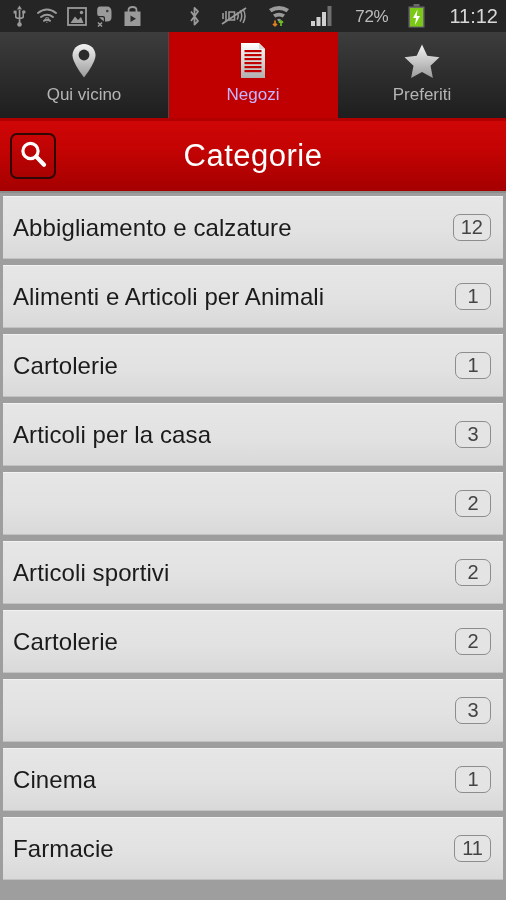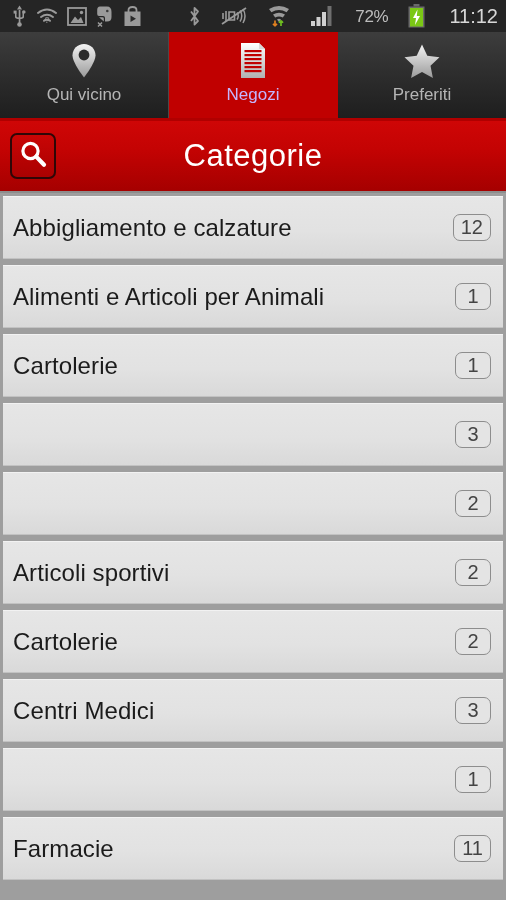--- a/index.html
+++ b/index.html
@@ -336,38 +336,39 @@
       </div>
       <div class="row">
         <div class="row-label">Alimenti e Articoli per Animali</div>
         <div class="row-badge">1</div>
       </div>
       <div class="row">
         <div class="row-label">Cartolerie</div>
         <div class="row-badge">1</div>
       </div>
       <div class="row">
+        <div class="row-label">Articoli per la casa</div>
         <div class="row-badge">3</div>
       </div>
       <div class="row">
         <div class="row-badge">2</div>
       </div>
       <div class="row">
         <div class="row-label">Articoli sportivi</div>
         <div class="row-badge">2</div>
       </div>
       <div class="row">
         <div class="row-label">Cartolerie</div>
         <div class="row-badge">2</div>
       </div>
       <div class="row">
-        <div class="row-label">Centri Medici</div>
         <div class="row-badge">3</div>
       </div>
       <div class="row">
+        <div class="row-label">Cinema</div>
         <div class="row-badge">1</div>
       </div>
       <div class="row">
         <div class="row-label">Farmacie</div>
         <div class="row-badge">11</div>
       </div>
     </div>
 
 </div>
 

